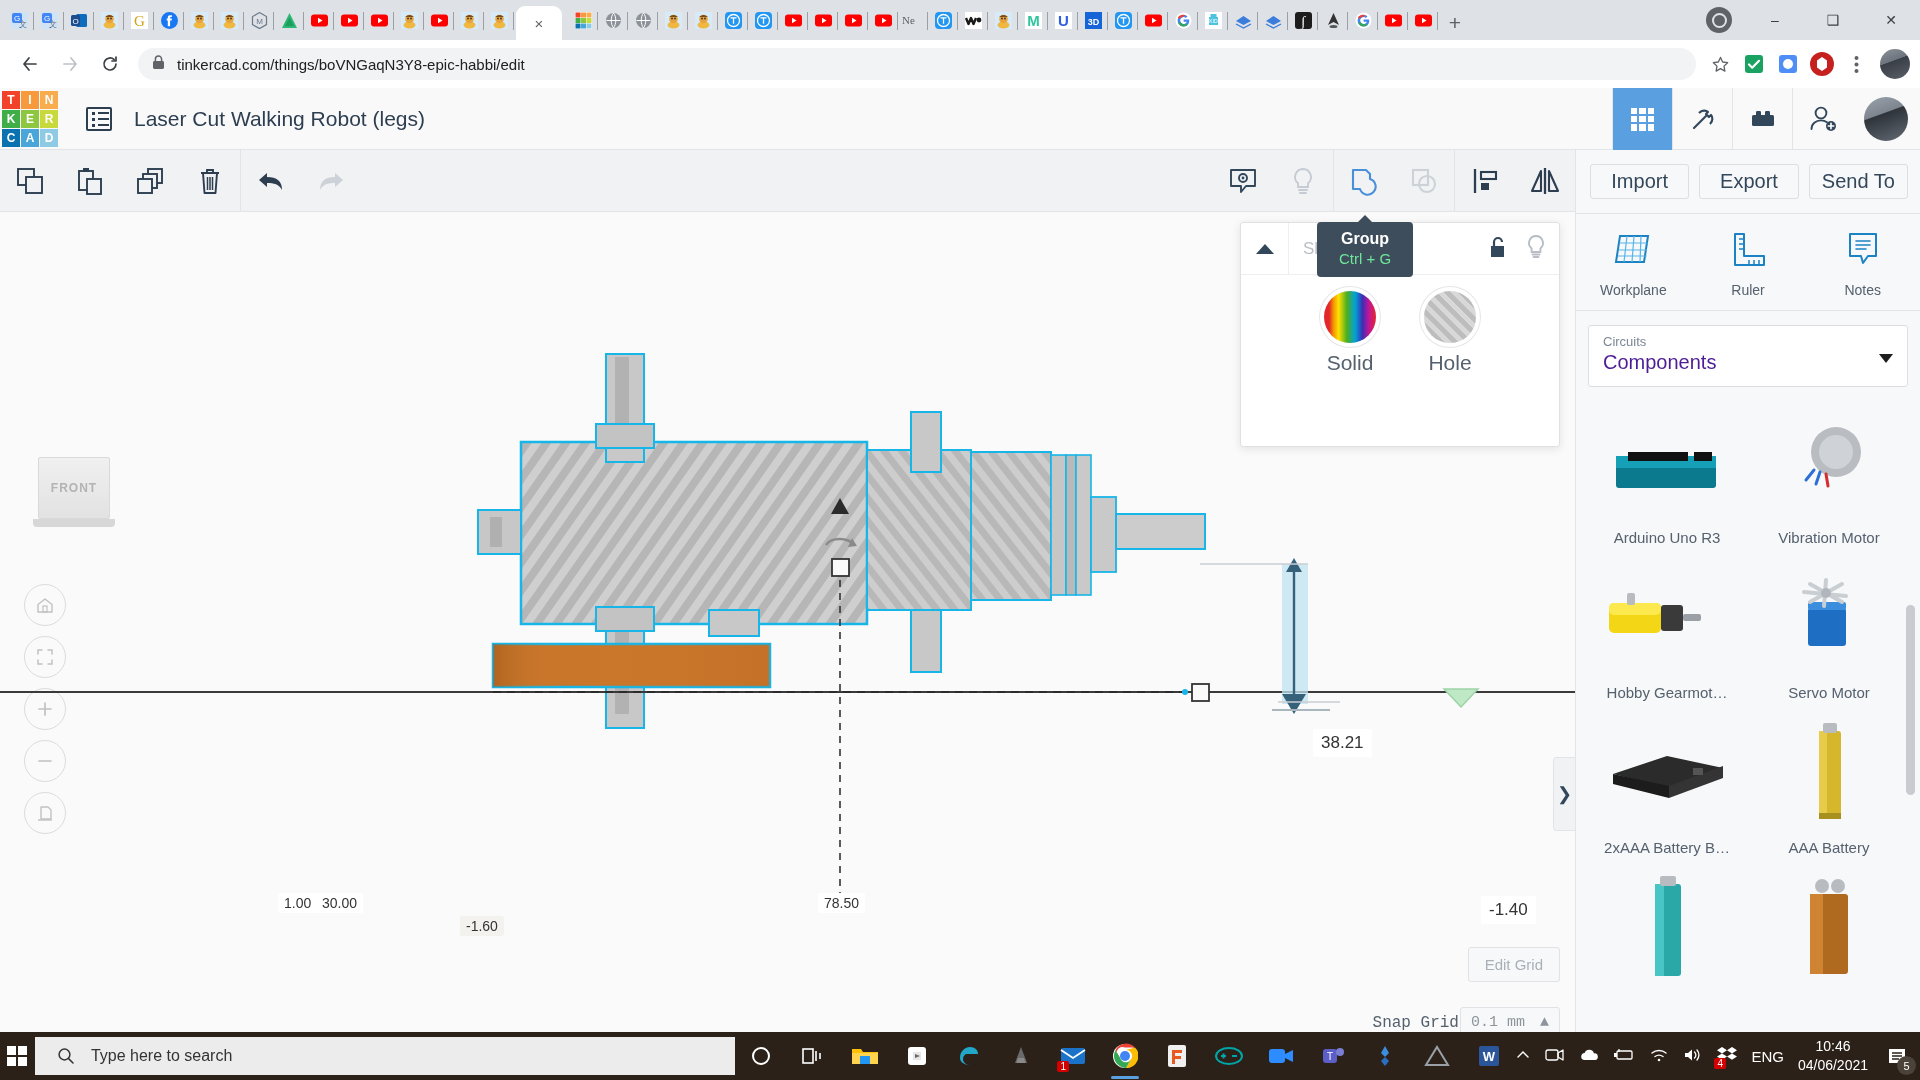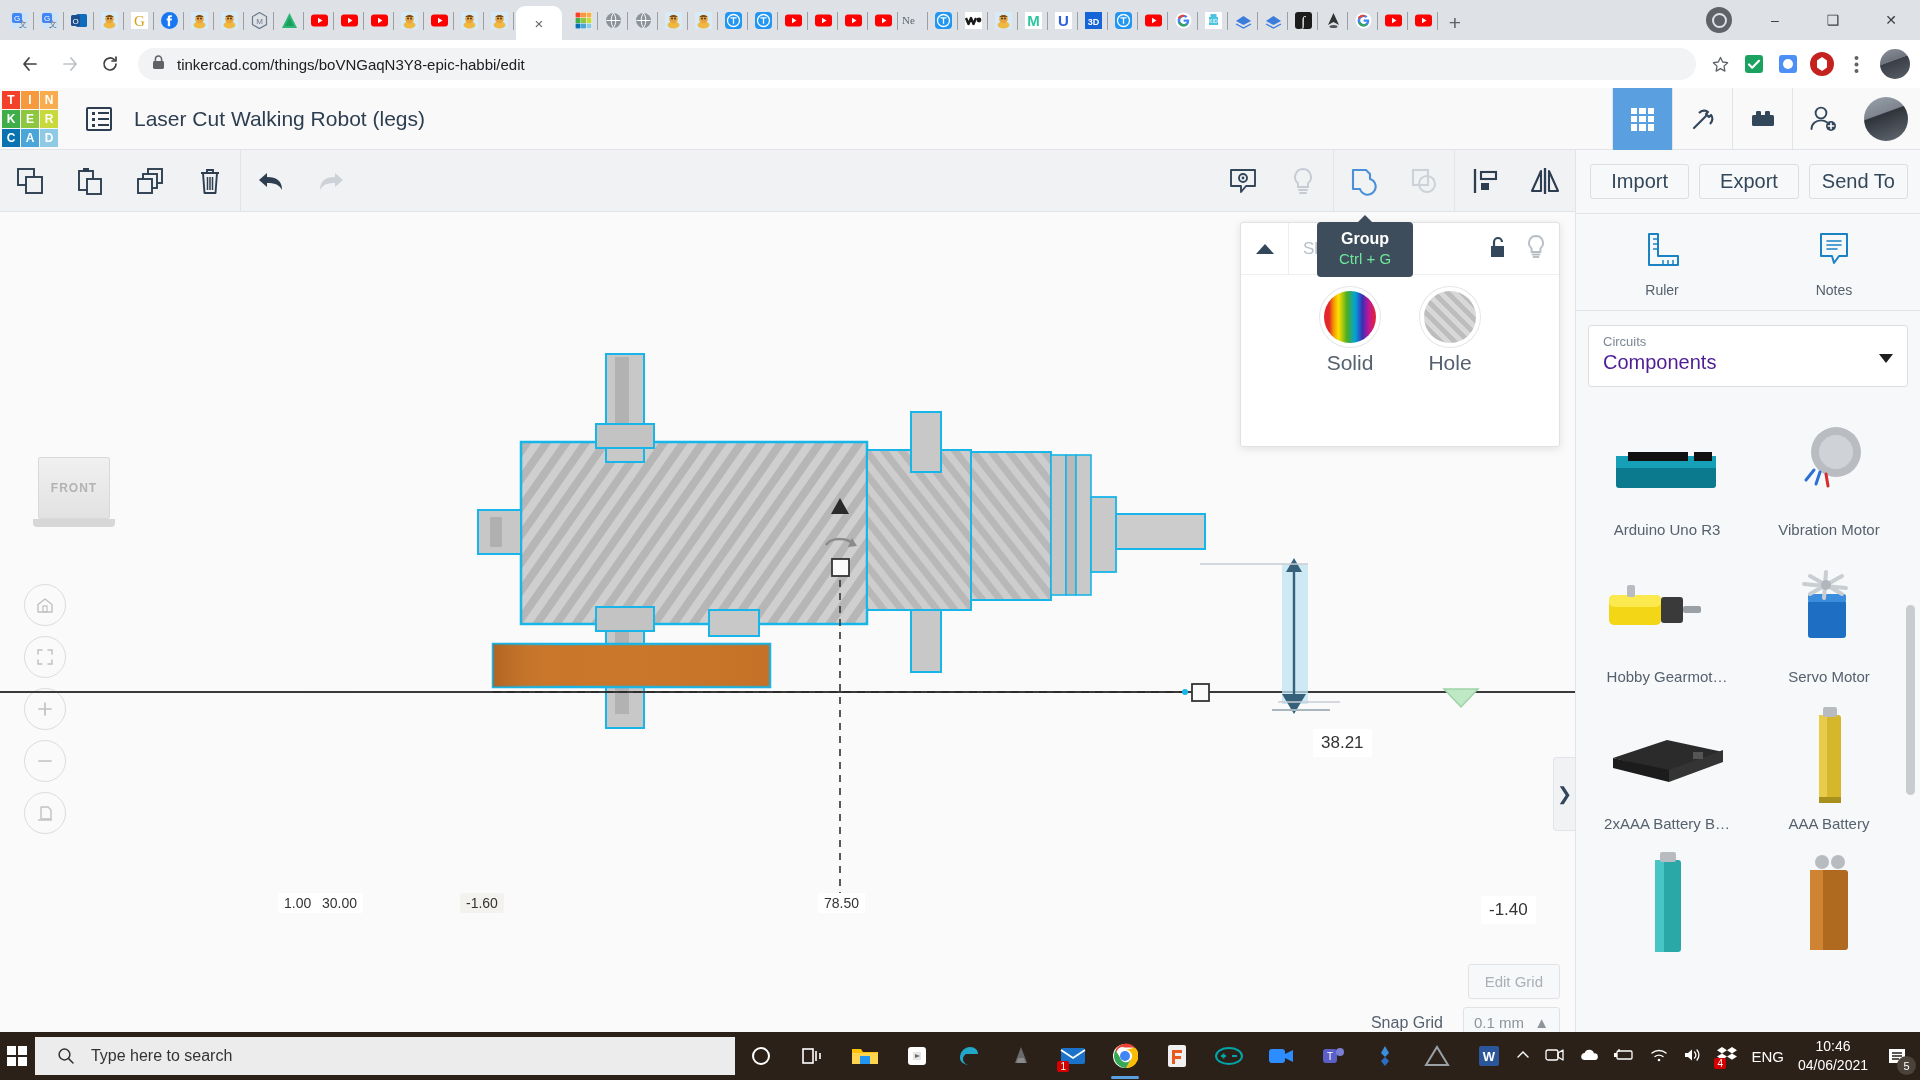--- a/index.html
+++ b/index.html
@@ -163,30 +163,30 @@
   .rp-tool-label { font-size:14px; color:#55616e; margin-top:8px; }
   .rp-select { margin: 14px 12px 0; height: 62px; border:1px solid #dcdee2; border-radius:3px;
      background:#fff; padding: 8px 14px; position:relative; }
   .rp-select-sub { font-size:13px; color:#7c8794; }
   .rp-select-main { font-size:20px; color:#4c1d95; margin-top:2px; }
   .rp-caret { position:absolute; right:14px; top:28px; border-left:7px solid transparent;
      border-right:7px solid transparent; border-top:9px solid #1e1e1e; }
   .rp-grid { padding: 10px 10px 0; display:grid; grid-template-columns: 1fr 1fr; }
   .rp-item { text-align:center; padding: 10px 0 6px; }
   .rp-thumb { height: 110px; display:flex; align-items:center; justify-content:center; }
-  .rp-name { font-size: 15px; color:#55616e; margin-top: 4px; }
+  .rp-name { font-size: 15px; color:#55616e; margin-top: 12px; }
   .rp-scrollbar { position:absolute; right:5px; top:455px; width:9px; height:190px;
      background:#c8cbd0; border-radius:5px; }
   .rp-scrollbar2 { position:absolute; right:5px; top:450px; width:9px; height:500px;
      background:#e7e9eb; border-radius:5px; z-index:-1;}
 
   .grid-ctrl { position: absolute; right: 360px; bottom: 42px; text-align:right; }
   .editgrid-btn { display:inline-block; padding: 8px 16px; border:1px solid #e0e2e5; border-radius:3px;
      color:#aab0b8; font-size:15px; background:#f7f8f9;}
-  .snap-row { margin-top: 8px; display:flex; align-items:center; justify-content:flex-end; gap:20px; }
+  .snap-row { margin-top: 25px; display:flex; align-items:center; justify-content:flex-end; gap:1px;font-family:Liberation Mono, monospace; }
   .snap-label { font-size:16px; color:#55616e; }
   .snap-sel { padding:6px 10px; border:1px solid #e0e2e5; border-radius:3px; color:#8d949c; font-size:15px;
      background:#f7f8f9;}
 
   
   .taskbar { position:absolute; left:0; bottom:0; width:1920px; height:48px; background:#2b2119;
      display:flex; align-items:center; }
   .winstart { width:56px;height:48px;display:flex;align-items:center;justify-content:center;}
   .winlogo { width:20px;height:20px;display:grid;grid-template-columns:1fr 1fr;grid-template-rows:1fr 1fr;gap:2px;}
   .winlogo i { background:#fff; }
@@ -869,21 +869,21 @@
       <line x1="1200" y1="352" x2="1308" y2="352" stroke="#c9ced3" stroke-width="1.6"></line>
       <line x1="1278" y1="490" x2="1340" y2="490" stroke="#c9ced3" stroke-width="1.6"></line>
 
       <path d="M1444 477h34l-17 18z" fill="#bfe8c5" stroke="#9ed3a8" stroke-width="1.5"></path>
 
       <circle cx="1185" cy="480" r="3" fill="#18b6e8"></circle>
     </svg>
 
     <div class="dimchip" style="left:278px; top:681px;">1.00</div>
     <div class="dimchip" style="left:316px; top:681px;">30.00</div>
-    <div class="dimchip" style="left:460px; top:681px; background:#f4f2ef;">-1.60</div>
+    <div class="dimchip" style="left:460px; top:704px; background:#f4f2ef;">-1.60</div>
     <div class="dimchip" style="left:818px; top:681px;">78.50</div>
     <div class="dimchip" style="left:1313px; top:517px; font-size:17px; padding:4px 8px;">38.21</div>
     <div class="dimchip" style="left:1481px; top:684px; font-size:17px; padding:4px 8px;">-1.40</div>
 
     <div class="panel-toggle">❯</div>
   </div>
 
   <div class="shapes-popup">
     <div class="shapes-head">
       <div class="sh-collapse">
@@ -926,20 +926,27 @@
 
   <div class="rpanel">
     <div class="rp-actions">
       <div class="rp-btn">Import</div>
       <div class="rp-btn">Export</div>
       <div class="rp-btn">Send To</div>
     </div>
     <div class="rp-tools">
       <div class="rp-tool">
         <svg width="46" height="42" viewBox="0 0 46 42">
+            <path d="M10 8h28l-4 26H6z" fill="none" stroke="#1b82c4" stroke-width="2"></path>
+            <path d="M17 8l-3 26M24 8l-2 26M31 8l-1 26M9.3 15h28M8.6 22h28.4M7.9 28h28.8" stroke="#56b4e8" stroke-width="1.2"></path>
+          </svg>
+        <div class="rp-tool-label">Workplane</div>
+      </div>
+      <div class="rp-tool">
+        <svg width="46" height="42" viewBox="0 0 46 42">
             <path d="M10 6h9v22h20v9H10z" fill="none" stroke="#1b82c4" stroke-width="2" stroke-linejoin="round"></path>
             <path d="M14 11h5M14 16h5M14 21h5M24 32v5M29 32v5M34 32v5" stroke="#1b82c4" stroke-width="1.5"></path>
           </svg>
         <div class="rp-tool-label">Ruler</div>
       </div>
       <div class="rp-tool">
         <svg width="46" height="42" viewBox="0 0 46 42">
             <path d="M10 6h26v22h-8l-5 7-2-7h-11z" fill="none" stroke="#1b82c4" stroke-width="2" stroke-linejoin="round"></path>
             <path d="M16 13h14M16 17h14M16 21h10" stroke="#1b82c4" stroke-width="1.6" stroke-linecap="round"></path>
           </svg>

